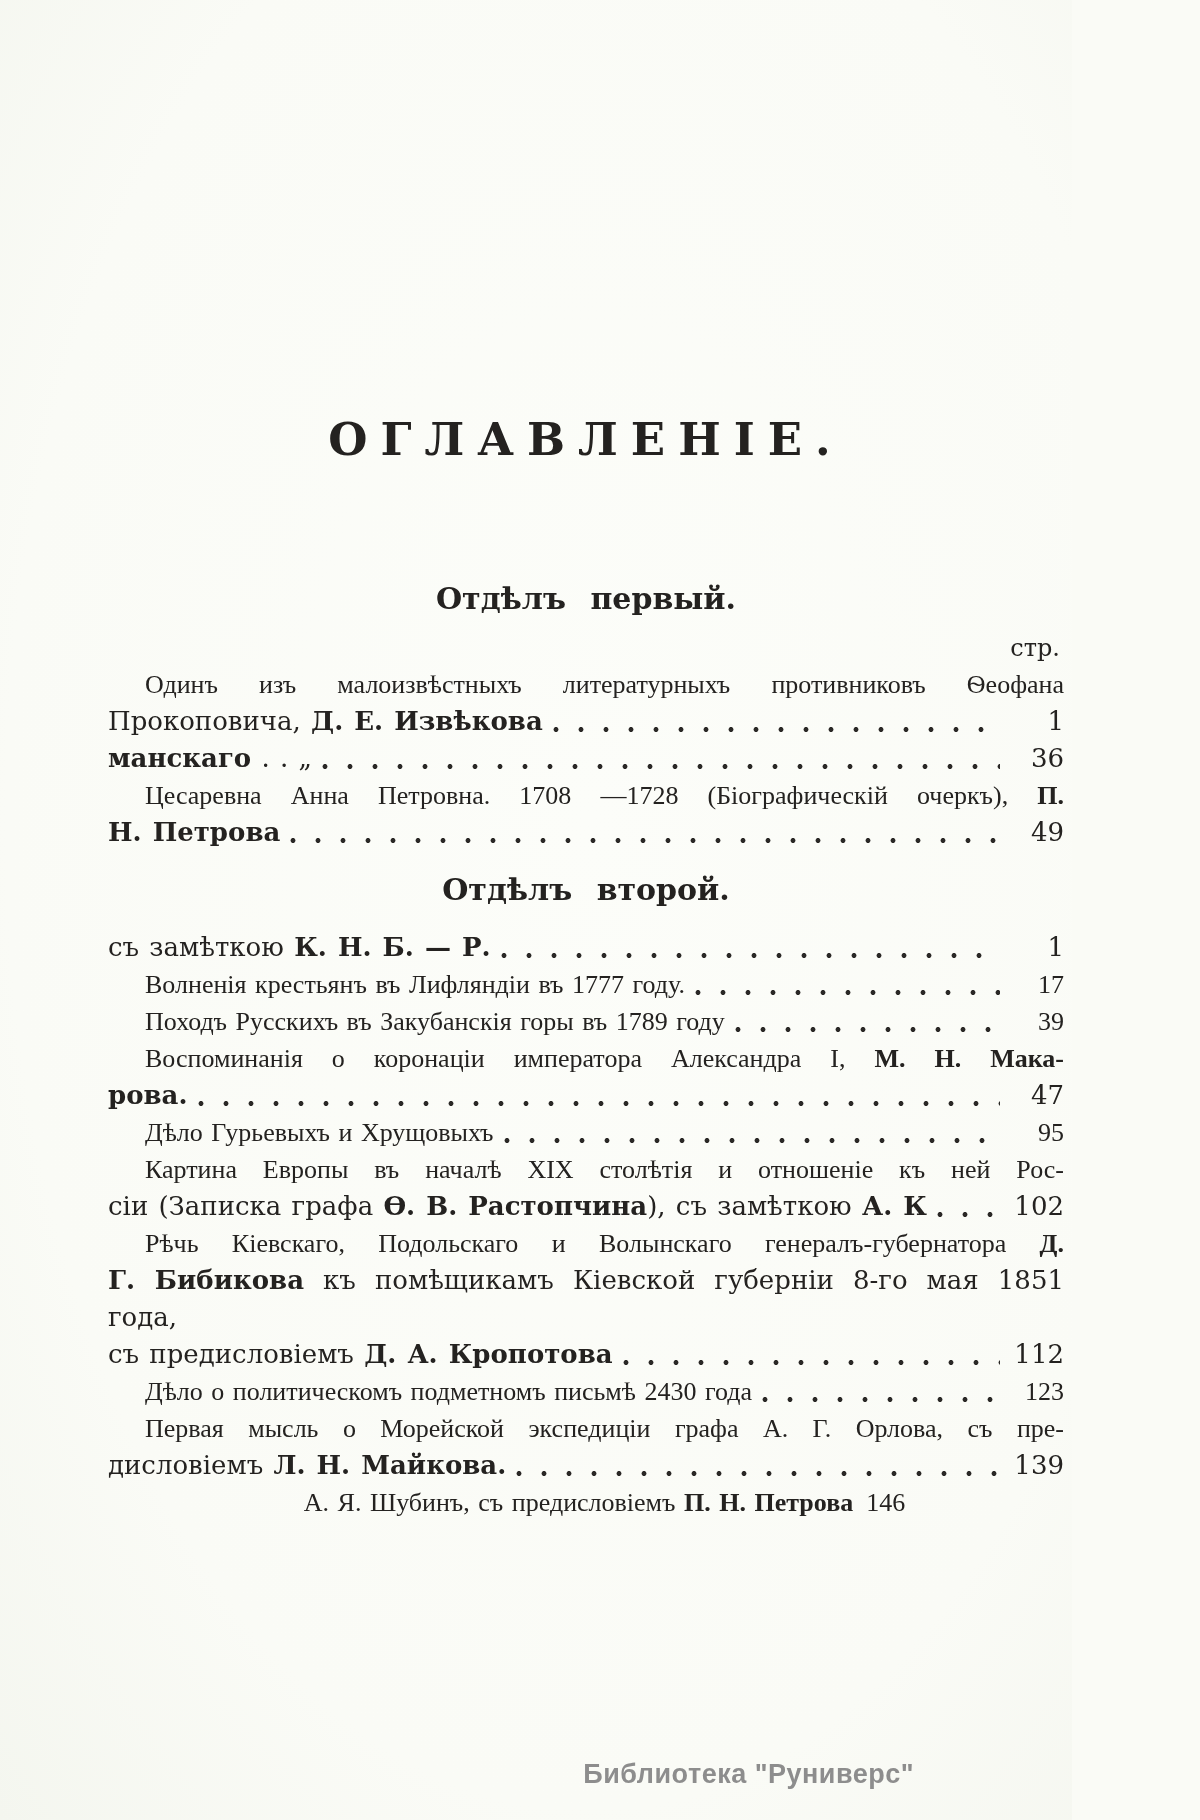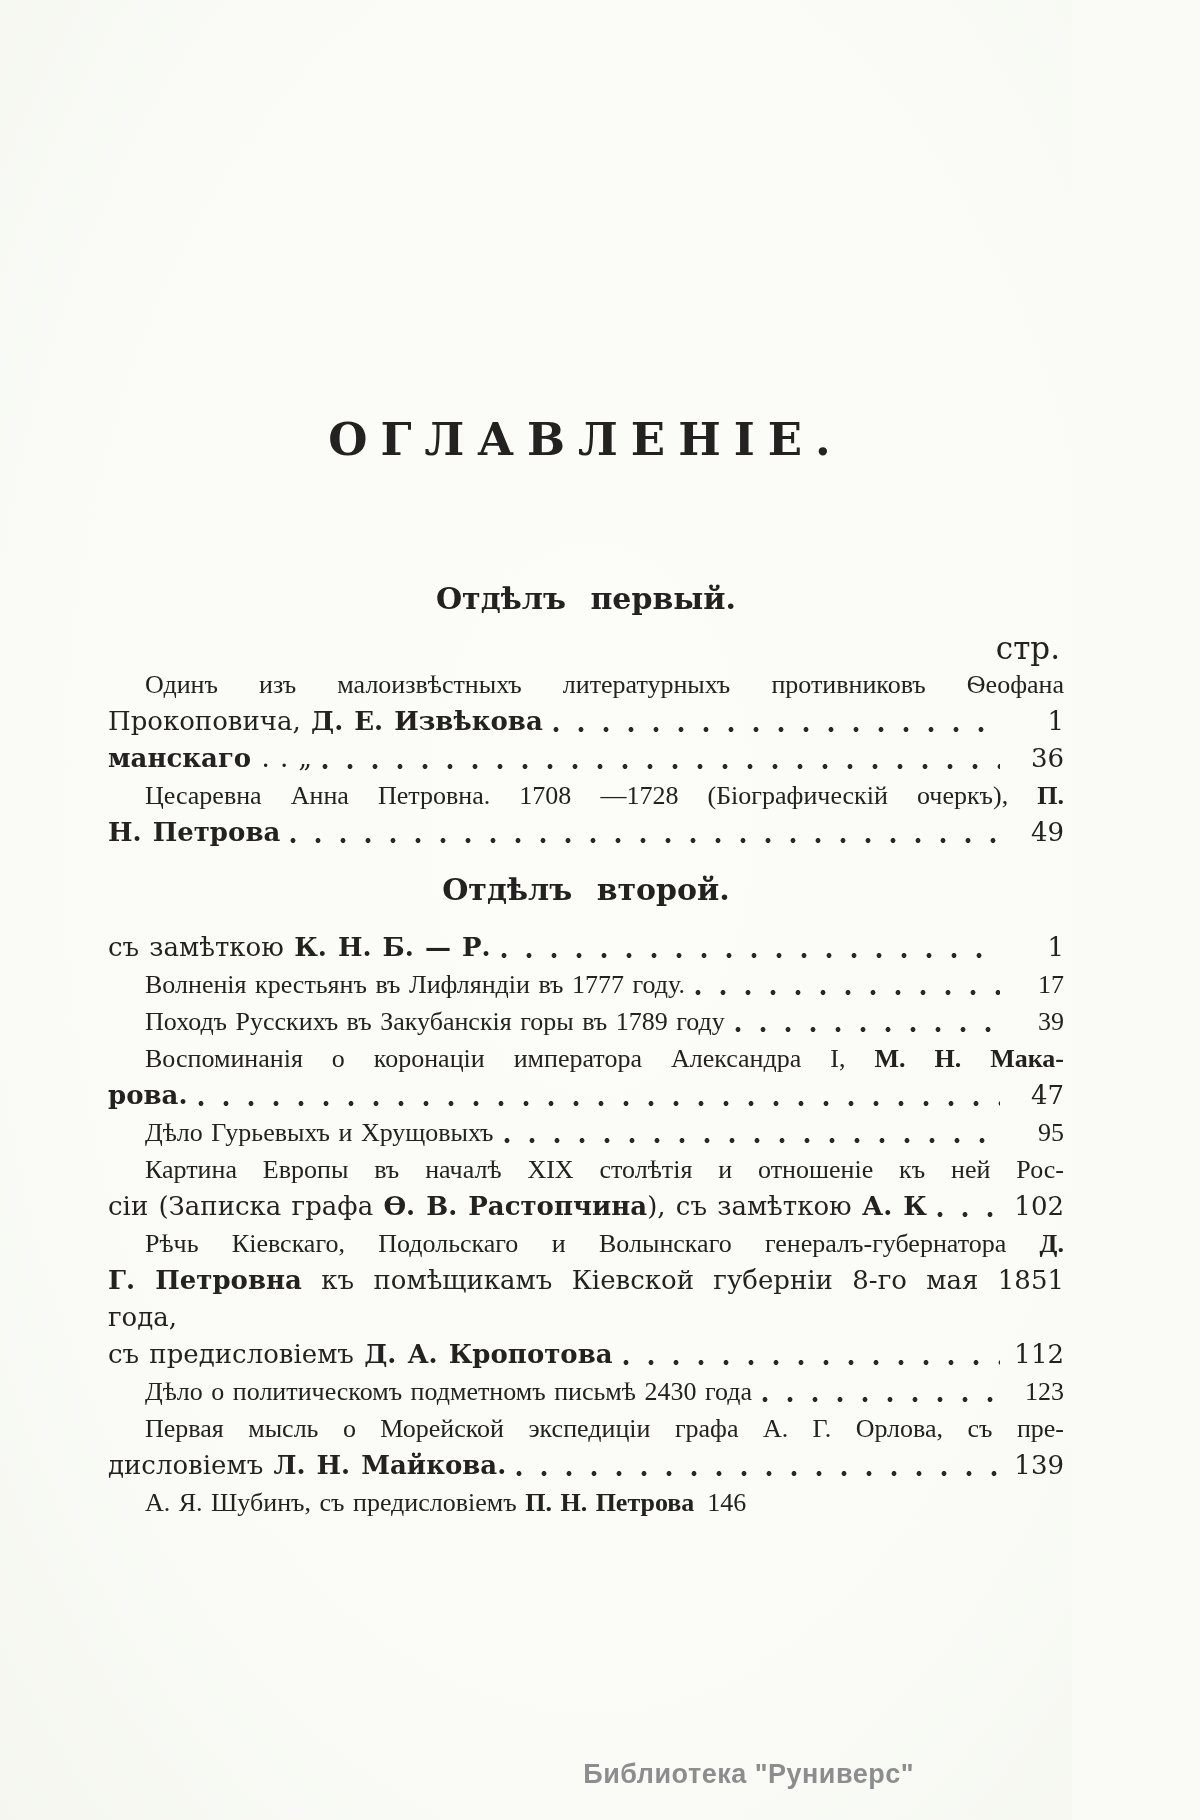--- a/index.html
+++ b/index.html
@@ -41,37 +41,37 @@
     font-weight: 700;
     word-spacing: 14px;
   }
   .section-heading.sec-first {
     margin-top: 113px;
     margin-bottom: 4px;
   }
   .page-label {
     margin-top: 16px;
     text-align: right;
-    font-size: 31px;
+    font-size: 24px;
     line-height: 28px;
     padding-right: 4px;
   }
   .entries {
     margin-top: 4px;
     font-size: 26px;
     line-height: 37px;
     word-spacing: 2px;
   }
   .sec-first + .entries, .page-label + .entries { margin-top: 4px; }
   .toc-line.first { padding-left: 37px; font-family: Liberation Serif, serif; }
   .toc-line.full {
     text-align: justify;
     text-align-last: justify;
   }
-  .toc-line.last { display: flex; align-items: baseline; }
+  .toc-line.last { display: flex; align-items: baseline; justify-content: center; }
   .toc-line.last .txt { white-space: nowrap; }
   .b { font-weight: 700; }
   .leader {
     flex: 1 1 auto;
     align-self: flex-end;
     height: 7px;
     margin: 0 12px 7px 10px;
     background-image: radial-gradient(circle at 3px 3.5px, #2a2826 2.1px, rgba(0,0,0,0) 2.8px);
     background-size: 25px 7px;
     background-repeat: repeat-x;
@@ -168,21 +168,21 @@
           <div>
             <div class="toc-line first full"><span class="txt"><span>Картина Европы въ началѣ XIX столѣтія и отношеніе къ ней Рос-</span></span></div>
             <div class="toc-line last">
               <span class="txt"><span>сіи (Записка графа </span><span class="b">Ѳ. В. Растопчина</span><span>), съ замѣткою </span><span class="b">А. К</span></span>
               <span class="leader"></span>
               <span class="pg">102</span>
             </div>
           </div>
           <div>
             <div class="toc-line first full"><span class="txt"><span>Рѣчь Кіевскаго, Подольскаго и Волынскаго генералъ-губернатора </span><span class="b">Д.</span></span></div>
-            <div class="toc-line full"><span class="txt"><span class="b">Г. Петровна</span><span> къ помѣщикамъ Кіевской губерніи 8-го мая 1851 года,</span></span></div>
+            <div class="toc-line full"><span class="txt"><span class="b">Г. Бибикова</span><span> къ помѣщикамъ Кіевской губерніи 8-го мая 1851 года,</span></span></div>
             <div class="toc-line last">
               <span class="txt"><span>съ предисловіемъ </span><span class="b">Д. А. Кропотова</span></span>
               <span class="leader"></span>
               <span class="pg">112</span>
             </div>
           </div>
           <div>
             <div class="toc-line first last">
               <span class="txt"><span>Дѣло о политическомъ подметномъ письмѣ 2430 года</span></span>
               <span class="leader"></span>

